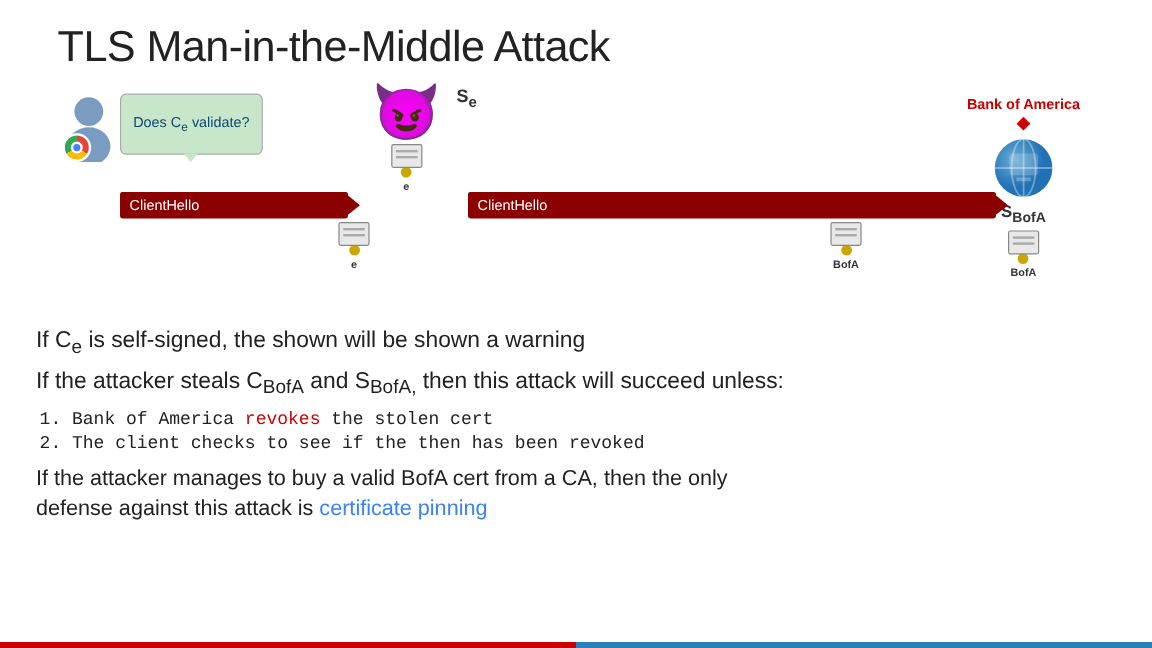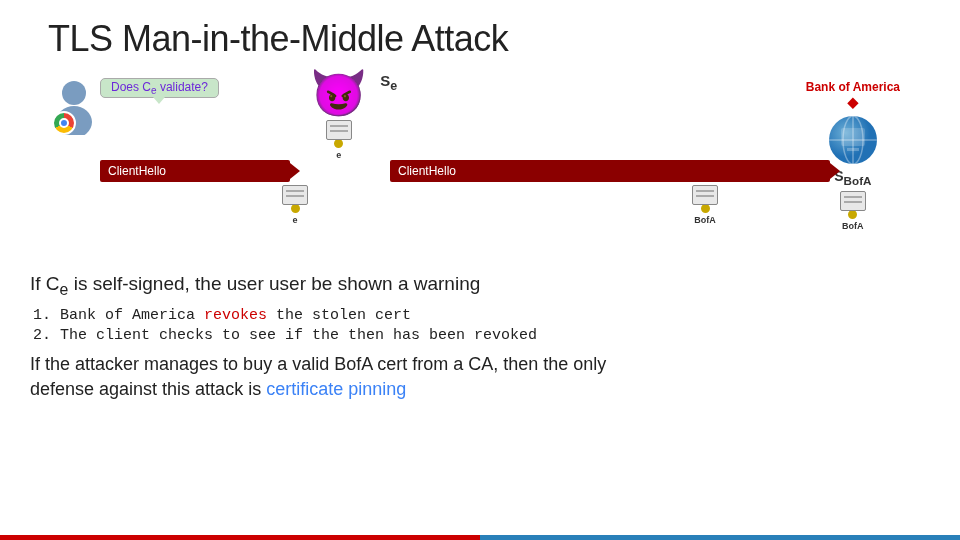--- a/index.html
+++ b/index.html
@@ -87,21 +87,21 @@
     <svg width="48" height="55" viewBox="0 0 48 55">
       <circle cx="24" cy="13" r="12" fill="#7a9cc0"></circle>
       <ellipse cx="24" cy="42" rx="18" ry="16" fill="#7a9cc0"></ellipse>
     </svg>
 
     <div style="position:absolute; bottom:0; left:2px; width:24px; height:24px; border-radius:50%; background: conic-gradient(#ea4335 0deg 120deg, #fbbc05 120deg 240deg, #34a853 240deg 360deg); border:2px solid #fff;">
       <div style="position:absolute; top:50%; left:50%; transform:translate(-50%,-50%); width:10px; height:10px; border-radius:50%; background:#4285f4; border:2px solid #fff;"></div>
     </div>
   </div>
 
-  <div style="position:absolute; left:80px; top:8px; background:#c8e6c9; border:1px solid #aaa; border-radius:5px; padding:1px 10px; font-size:12px; color:#6d28d9; white-space:nowrap;text-align:right;">
+  <div style="position:absolute; left:80px; top:8px; background:#c8e6c9; border:1px solid #aaa; border-radius:5px; padding:16px 10px; font-size:12px; color:#0c4a6e; white-space:nowrap;text-align:right;">
     <span>Does C</span><sub>e</sub><span> validate?</span>
     <div style="position:absolute; bottom:-7px; left:50%; transform:translateX(-50%); border-left:6px solid transparent; border-right:6px solid transparent; border-top:7px solid #c8e6c9;"></div>
   </div>
 
   <div style="position:absolute; left:290px; top:0px; display:flex; flex-direction:column; align-items:center;">
     <div style="font-size:46px; line-height:1;">😈</div>
 
     <div style="position:absolute; top:2px; right:-30px; font-size:15px; font-weight:bold; color:#333;">
       S<sub>e</sub>
     </div>
@@ -188,23 +188,26 @@
       <div style="width:13px; height:13px; background:#c8a800; border-radius:50%; margin-top:-3px; border:2px solid #fff;"></div>
       <div style="font-size:9px; color:#333; font-weight:bold;">BofA</div>
     </div>
   </div>
 
 </div>
 
 <div class="text-content">
 
   <div class="line1">
-    <span>If C</span><sub>e</sub><span> is self-signed, the user user be shown a warning</span>
-  </div>
-
+    <span>If C</span><sub>e</sub><span> is self-signed, the shown will be shown a warning</span>
+  </div>
+
+  <div class="line2">
+    <span>If the attacker steals C</span><sub>BofA</sub><span> and S</span><sub>BofA,</sub><span> then this attack will succeed unless:</span>
+  </div>
 
   <ol class="list-items">
     <li class="list-item">
       <span>Bank of America </span><span class="highlight-red">revokes</span><span> the stolen cert</span>
     </li>
     <li class="list-item">
       <span>The client checks to see if the then has been revoked</span>
     </li>
   </ol>
 

